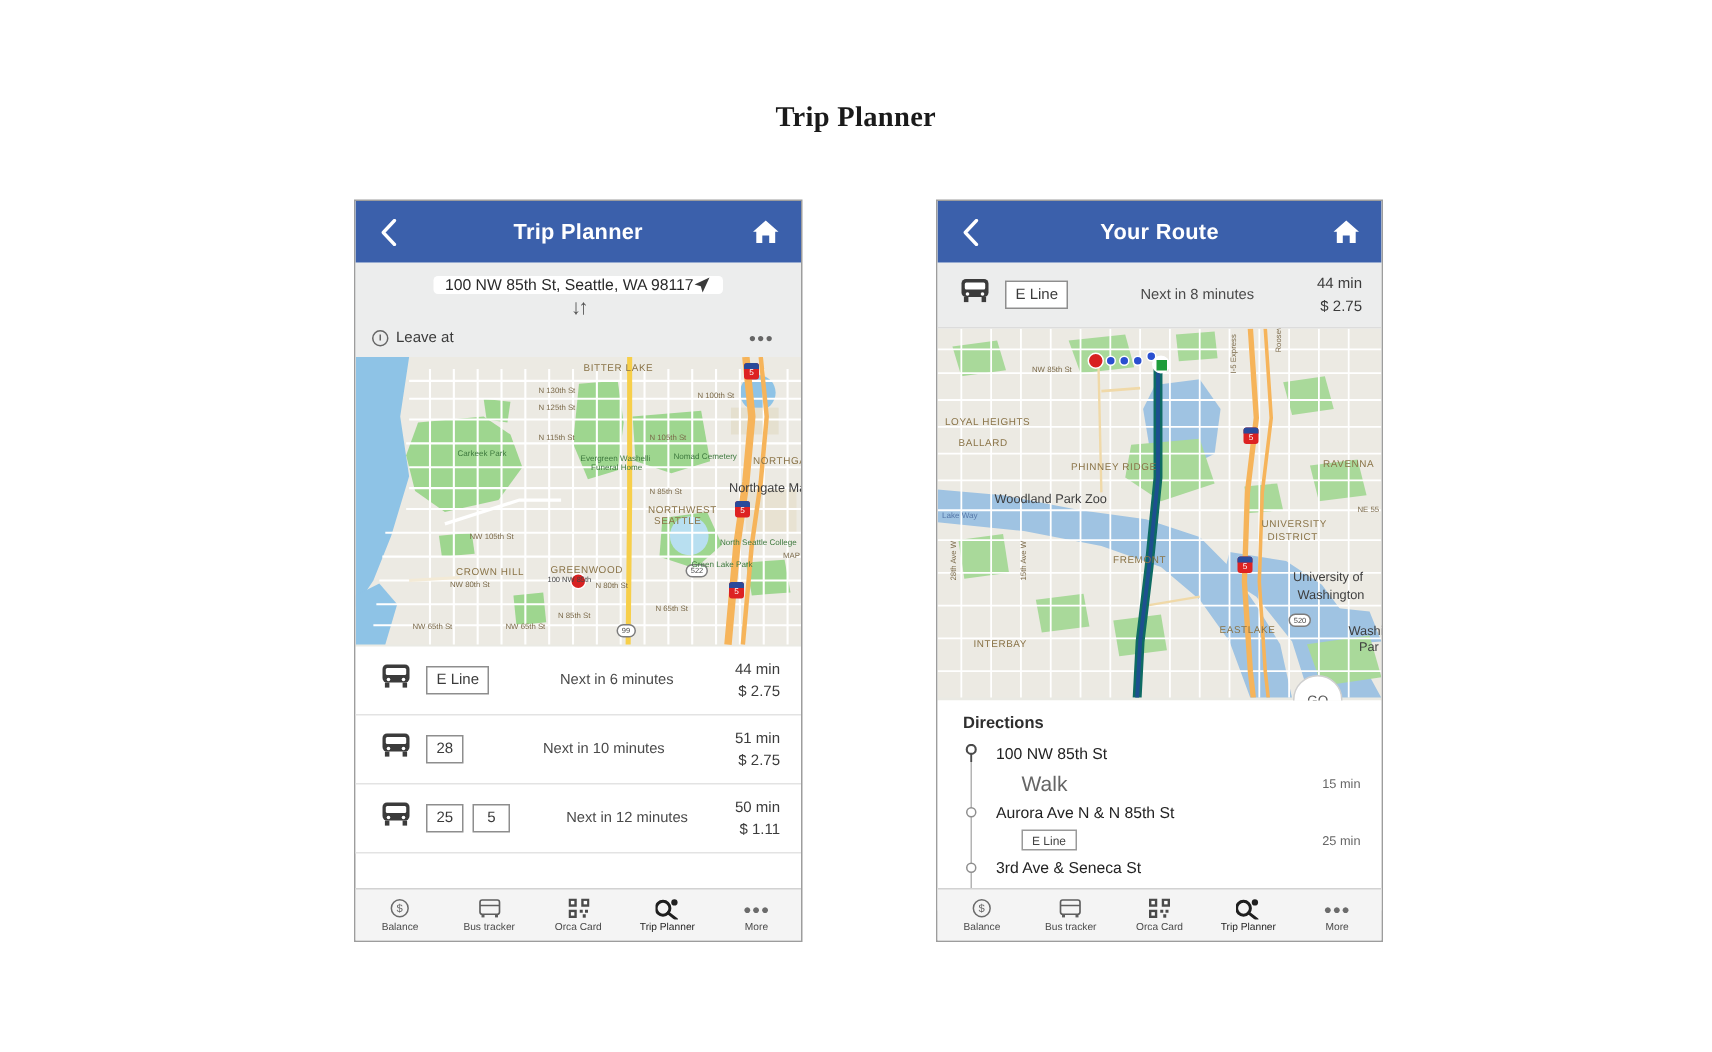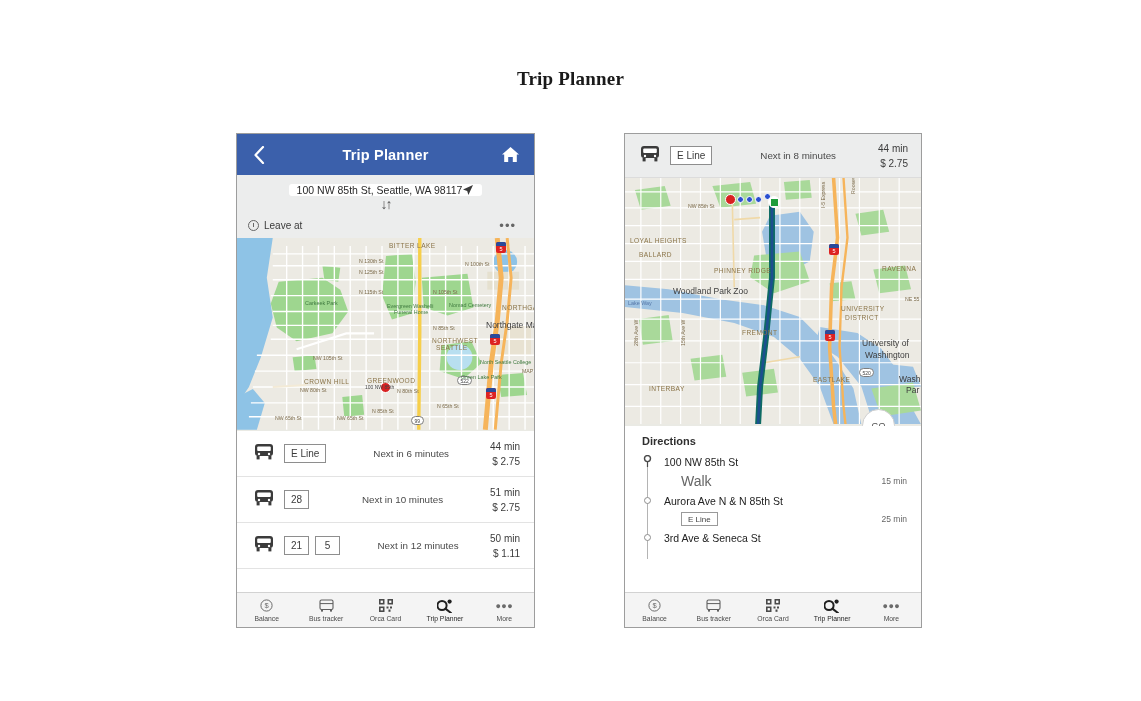--- a/index.html
+++ b/index.html
@@ -456,21 +456,21 @@
         <svg width="22" height="18" viewBox="0 0 22 18">
             <rect x="2" y="1" width="18" height="12" rx="3" fill="#3b3b3b"></rect>
             <rect x="4.2" y="3.4" width="13.6" height="4.6" rx="1" fill="#ffffff"></rect>
             <rect x="3.6" y="13" width="3" height="3.4" fill="#3b3b3b"></rect>
             <rect x="15.4" y="13" width="3" height="3.4" fill="#3b3b3b"></rect>
             <circle cx="6" cy="11" r="1.2" fill="#ffffff"></circle>
             <circle cx="16" cy="11" r="1.2" fill="#ffffff"></circle>
           </svg>
       </span>
       <span class="route-badges">
-        <span class="badge">21</span>
+        <span class="badge">25</span>
         <span class="badge">5</span>
       </span>
       <span class="option-next">Next in 12 minutes</span>
       <span class="option-meta">
         <div>50 min</div>
         <div>$ 1.11</div>
       </span>
     </div>
   </div>
 
@@ -525,20 +525,33 @@
       <span class="tab-icon">
           <span class="dots3">●●●</span>
         </span>
       <span class="tab-label">More</span>
     </div>
   </div>
 </div>
 
 <div class="phone" id="phone-right">
 
+  <div class="appbar">
+    <div class="appbar-back">
+      <svg width="12" height="18" viewBox="0 0 12 18">
+        <path d="M10 1 L2.5 9 L10 17" stroke="#ffffff" stroke-width="2.2" fill="none" stroke-linecap="round" stroke-linejoin="round"></path>
+      </svg>
+    </div>
+    <div class="appbar-title">Your Route</div>
+    <div class="appbar-home">
+      <svg width="19" height="17" viewBox="0 0 19 17">
+        <path d="M9.5 1 L18 8.5 L15.8 8.5 L15.8 16 L11.8 16 L11.8 11 L7.2 11 L7.2 16 L3.2 16 L3.2 8.5 L1 8.5 Z" fill="#ffffff"></path>
+      </svg>
+    </div>
+  </div>
 
   <div class="summary-bar">
     <span class="bus-icon">
       <svg width="22" height="18" viewBox="0 0 22 18">
           <rect x="2" y="1" width="18" height="12" rx="3" fill="#3b3b3b"></rect>
           <rect x="4.2" y="3.4" width="13.6" height="4.6" rx="1" fill="#ffffff"></rect>
           <rect x="3.6" y="13" width="3" height="3.4" fill="#3b3b3b"></rect>
           <rect x="15.4" y="13" width="3" height="3.4" fill="#3b3b3b"></rect>
           <circle cx="6" cy="11" r="1.2" fill="#ffffff"></circle>
           <circle cx="16" cy="11" r="1.2" fill="#ffffff"></circle>
@@ -627,21 +640,21 @@
 
     <div class="shield" style="left:204px;top:66px">5</div>
     <div class="shield" style="left:200px;top:152px">5</div>
     <div class="oval-hwy" style="left:234px;top:190px">520</div>
 
     <div class="go-button">GO</div>
   <div class="map-label " style="left: 63px; top: 25px;">NW 85th St</div>
       <div class="map-label hood" style="left: 5px; top: 59px;">LOYAL HEIGHTS</div>
       <div class="map-label hood" style="left: 14px; top: 73px;">BALLARD</div>
       <div class="map-label hood" style="left: 89px; top: 89px;">PHINNEY RIDGE</div>
-      <div class="map-label big" style="left: 48px; top: 108px;">Woodland Park Zoo</div>
+      <div class="map-label big" style="left: 38px; top: 108px;">Woodland Park Zoo</div>
       <div class="map-label hood" style="left: 257px; top: 87px;">RAVENNA</div>
       <div class="map-label rot" style="left: 225px; top: 16px;">Roosevelt Way NE</div>
       <div class="map-label rot" style="left: 195px; top: 30px;">I-5 Express</div>
       <div class="map-label " style="left: 280px; top: 118px;">NE 55</div>
       <div class="map-label hood" style="left: 216px; top: 127px;">UNIVERSITY</div>
       <div class="map-label hood" style="left: 220px; top: 136px;">DISTRICT</div>
       <div class="map-label hood" style="left: 117px; top: 151px;">FREMONT</div>
       <div class="map-label big" style="left: 237px; top: 160px;">University of</div>
       <div class="map-label big" style="left: 240px; top: 172px;">Washington</div>
       <div class="map-label hood" style="left: 188px; top: 198px;">EASTLAKE</div>

